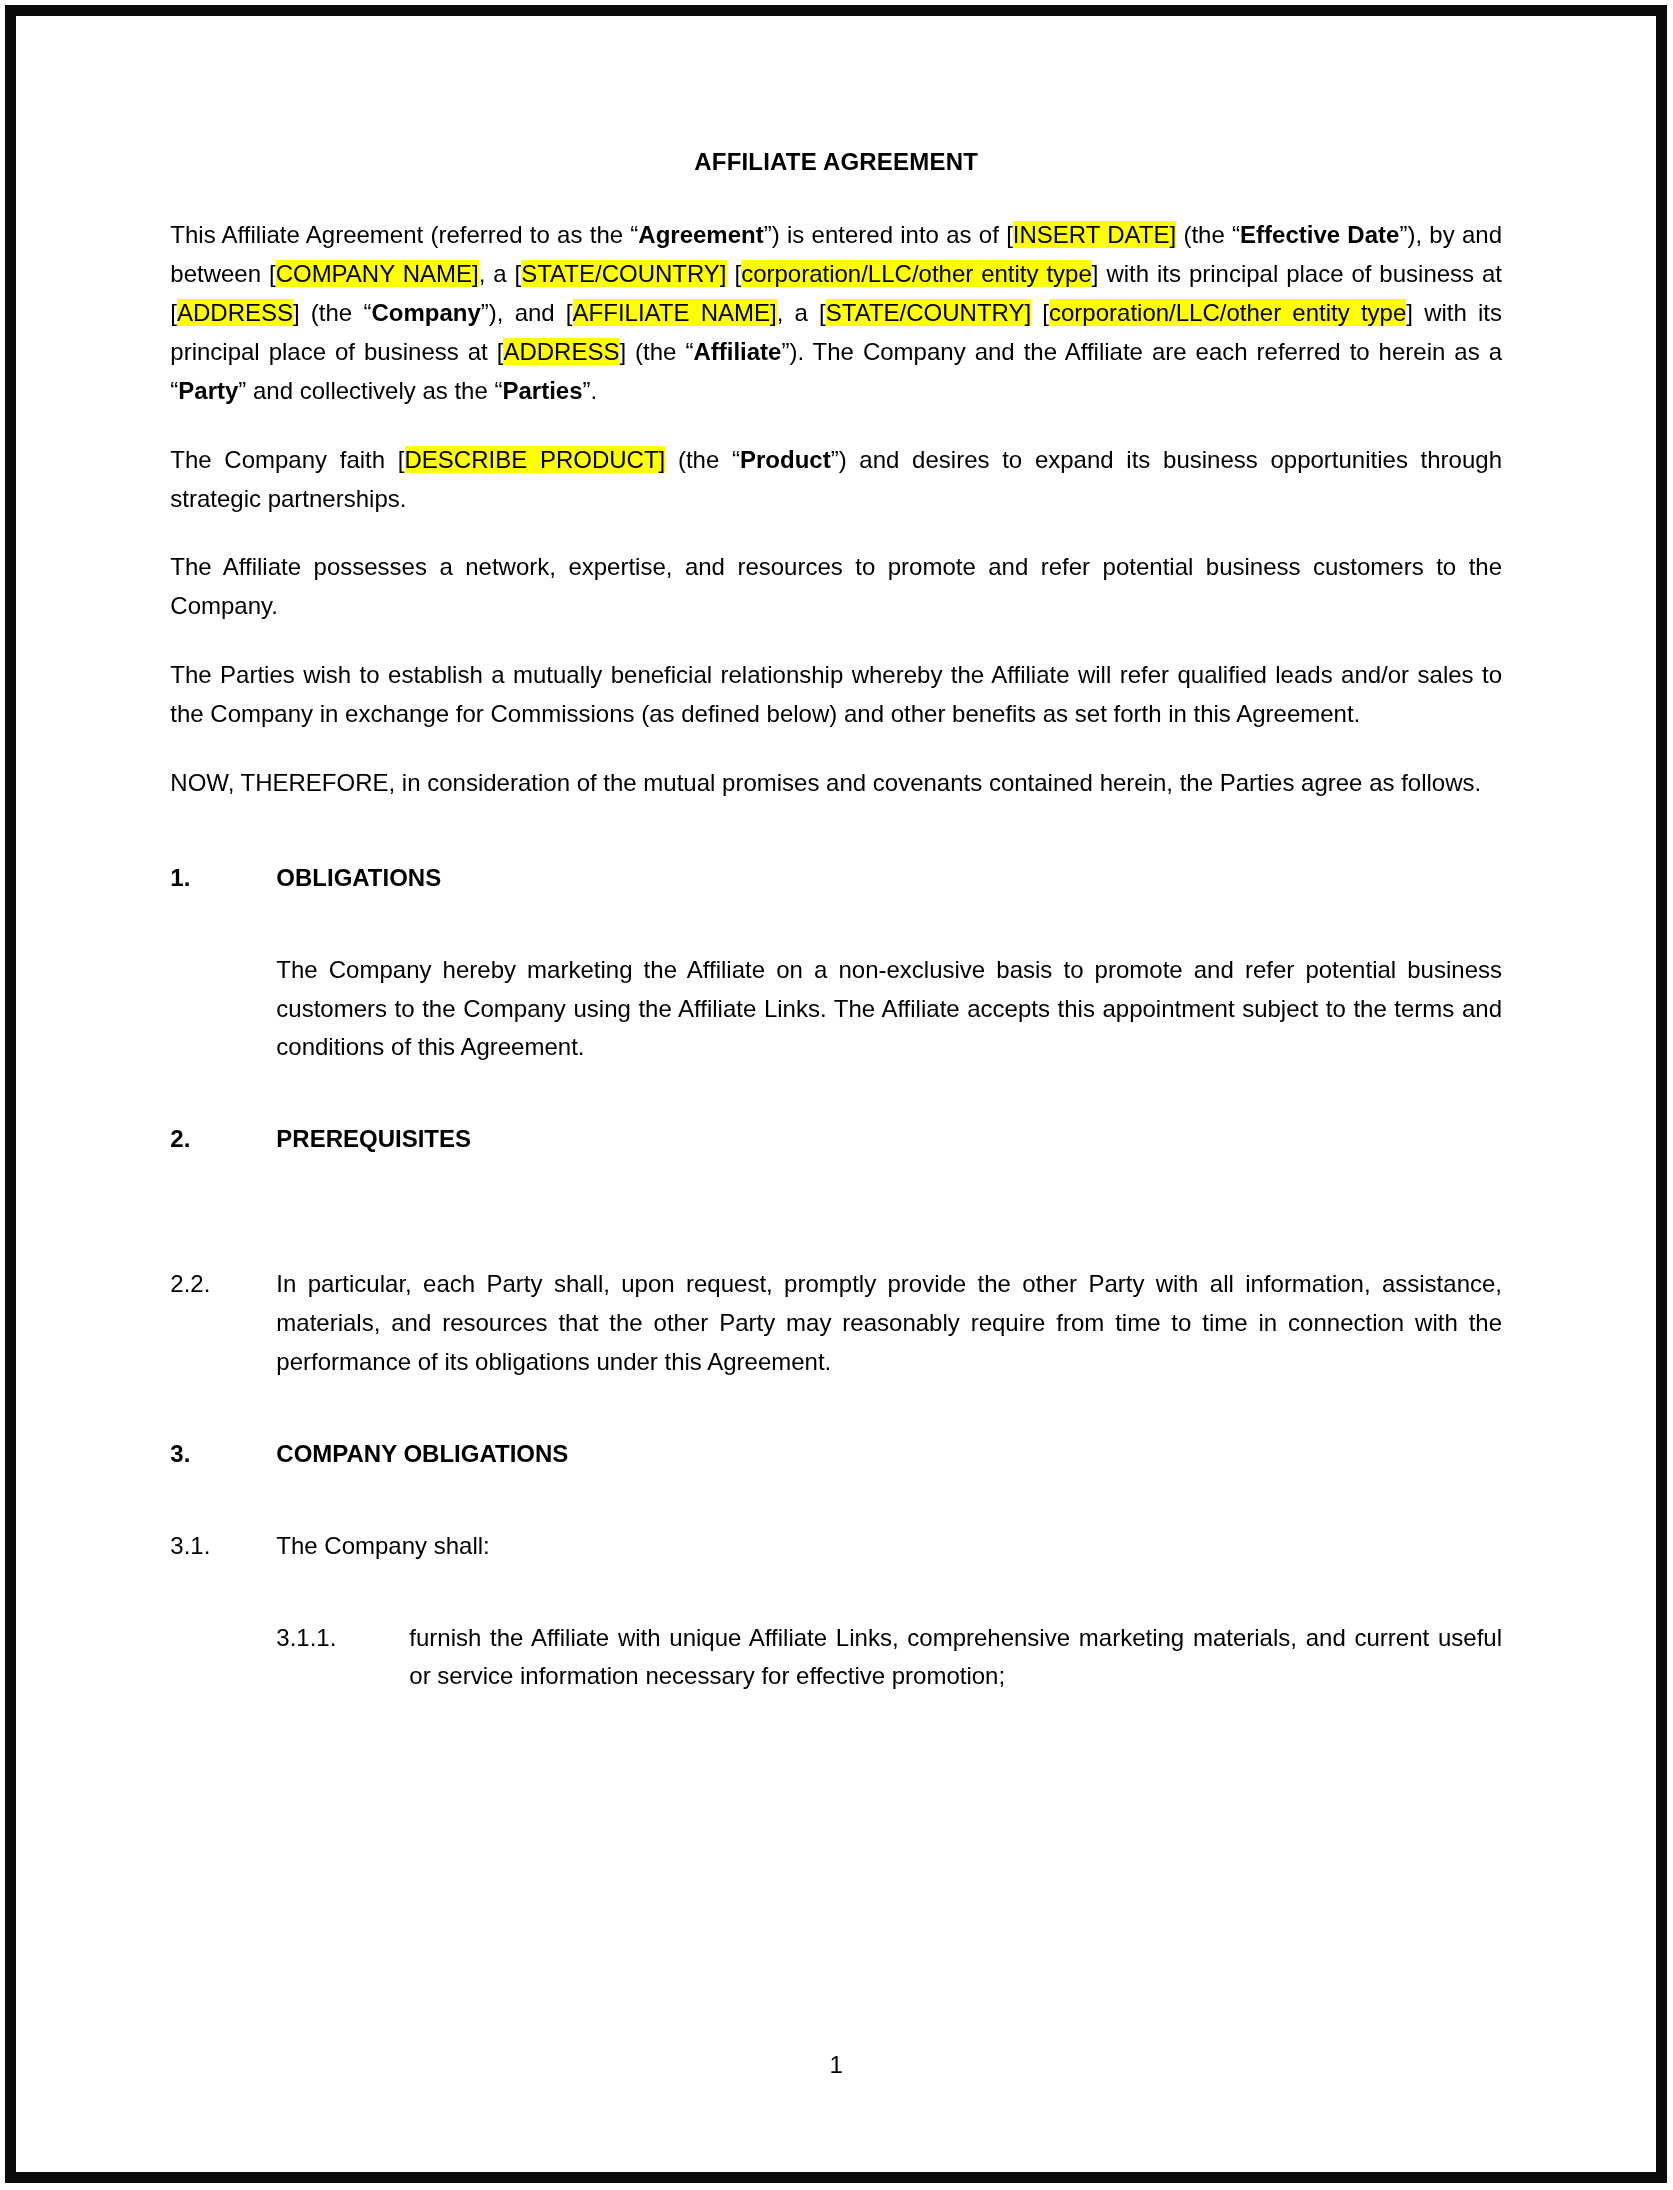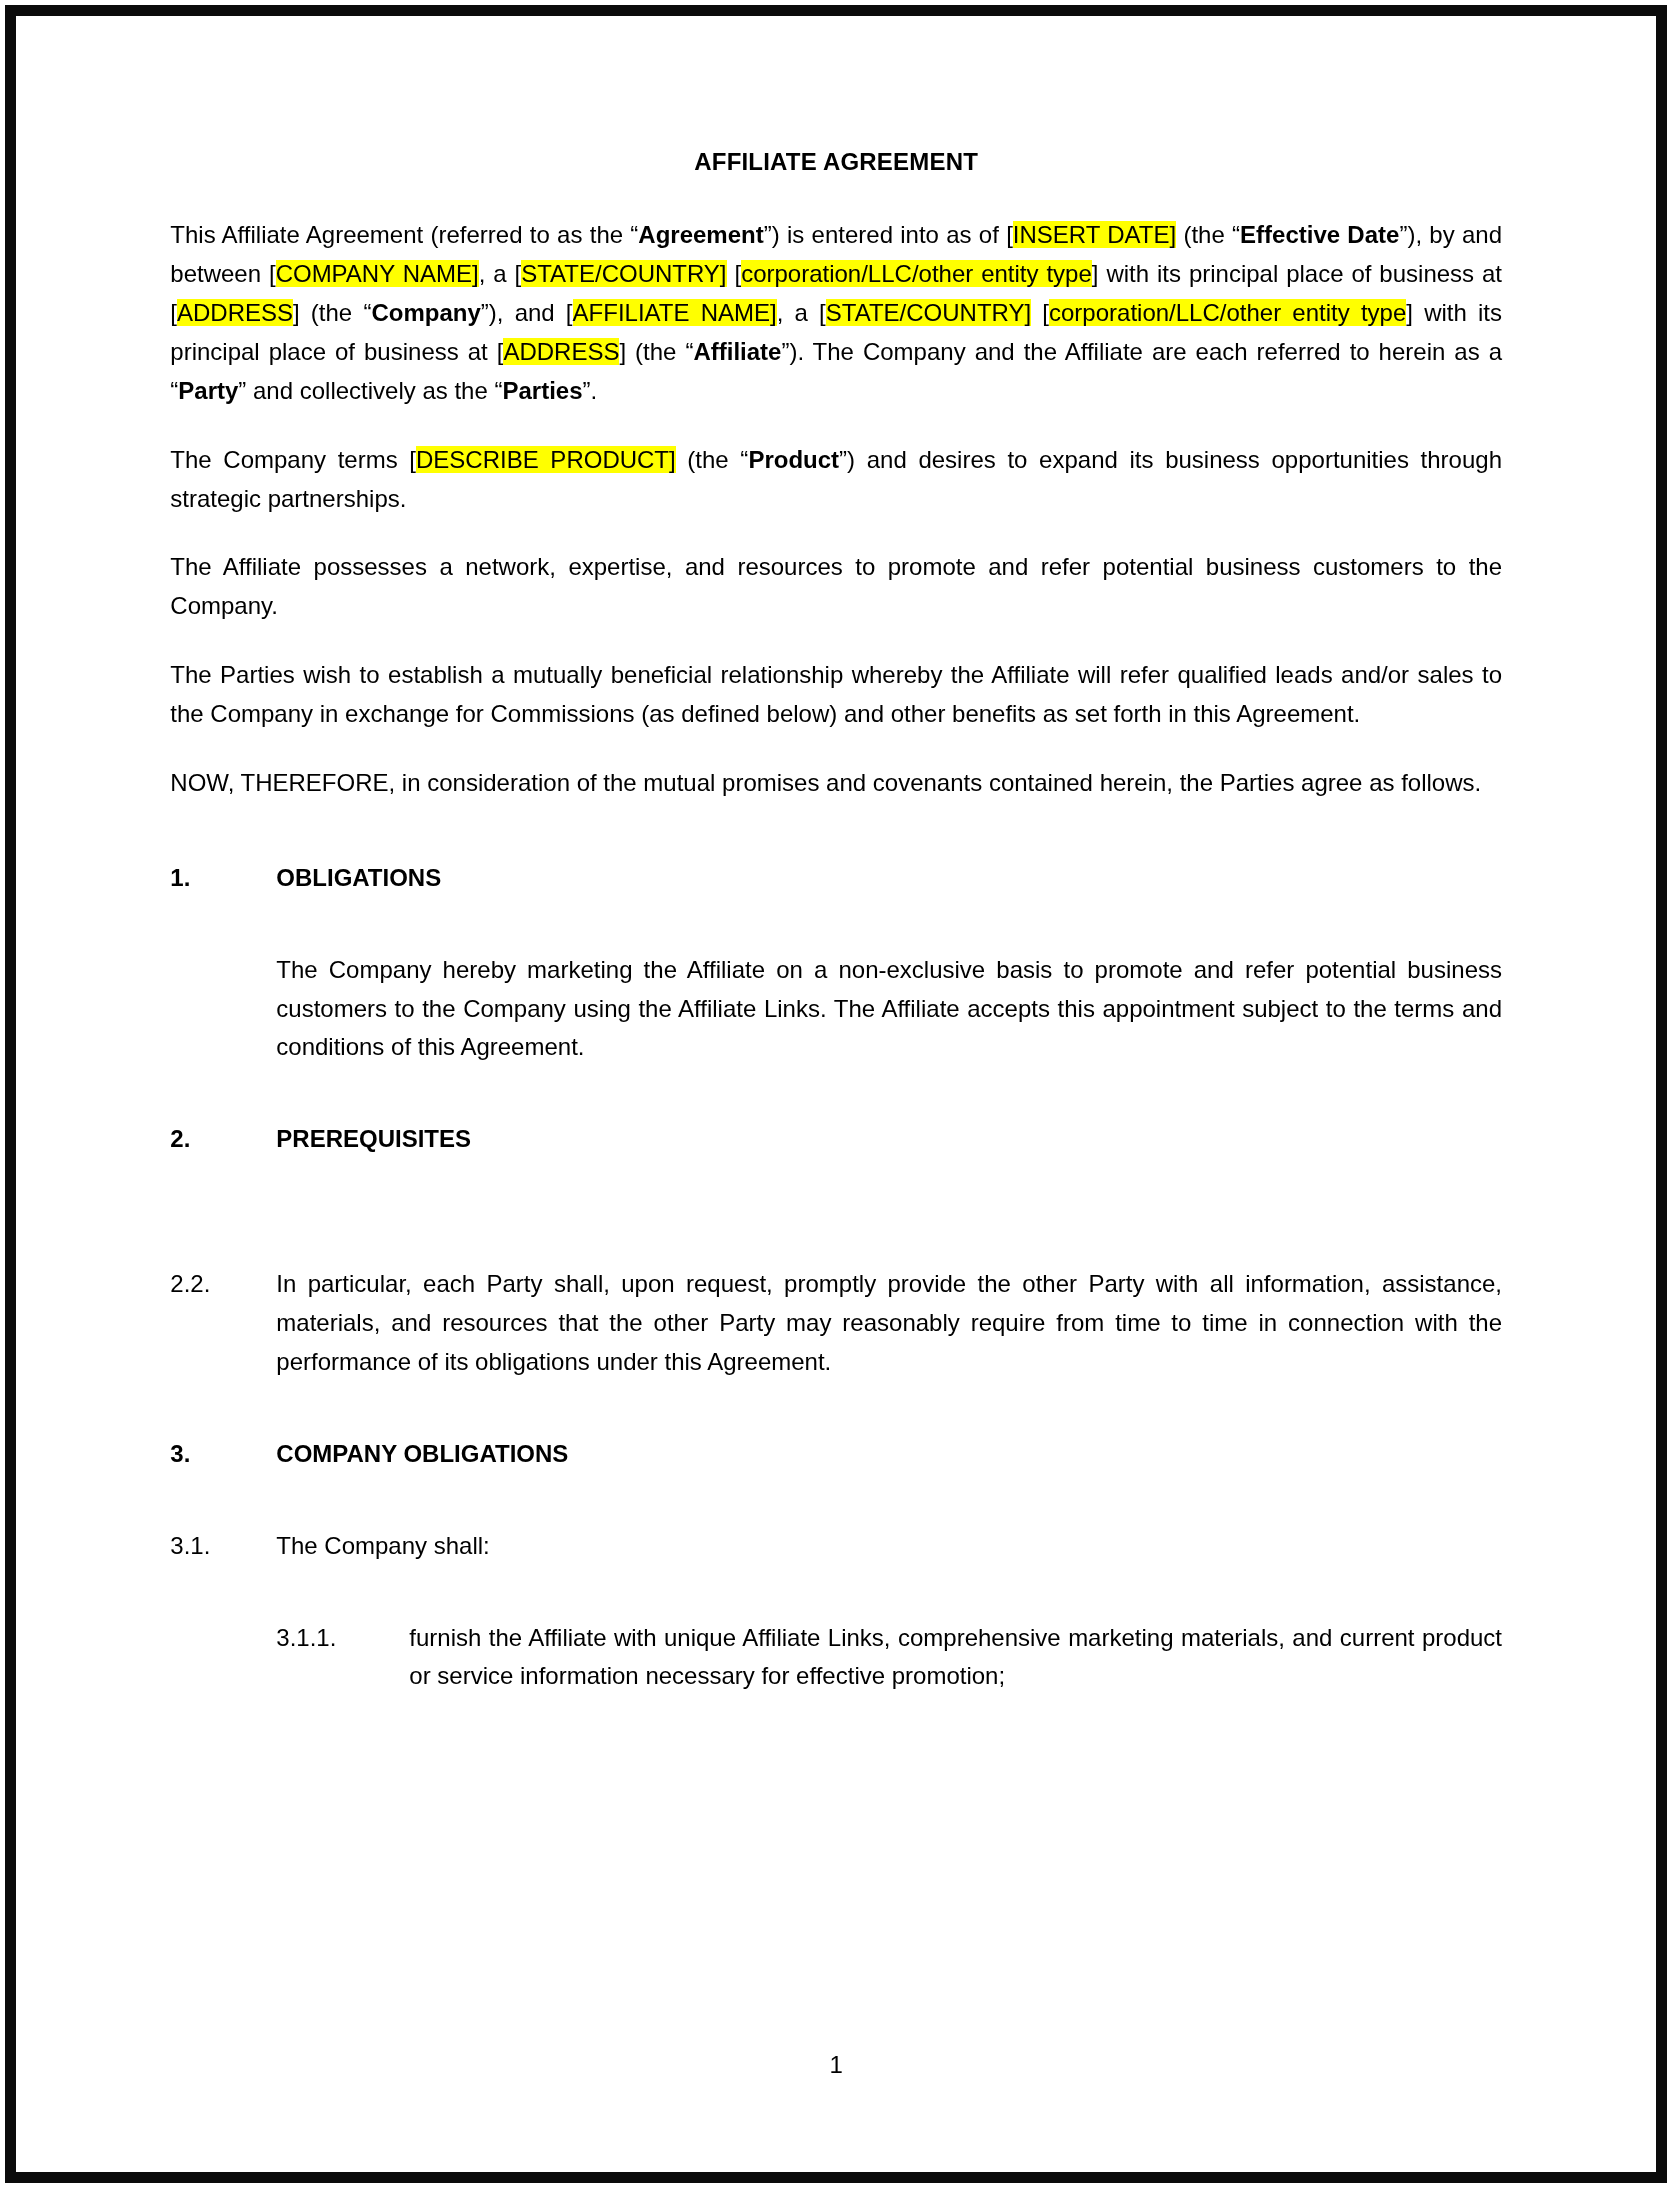--- a/index.html
+++ b/index.html
@@ -119,21 +119,21 @@
 <body>
 
 <div id="page">
   <div id="page-frame">
     <div id="page-body">
 
       <div class="doc-title">AFFILIATE AGREEMENT</div>
 
       <p class="para"><span>This Affiliate Agreement (referred to as the “</span><b>Agreement</b><span>”) is entered into as of [</span><span class="hl">INSERT DATE]</span><span> (the “</span><b>Effective Date</b><span>”), by and between [</span><span class="hl">COMPANY NAME]</span><span>, a [</span><span class="hl">STATE/COUNTRY]</span><span> [</span><span class="hl">corporation/LLC/other entity type</span><span>] with its principal place of business at [</span><span class="hl">ADDRESS</span><span>] (the “</span><b>Company</b><span>”), and [</span><span class="hl">AFFILIATE NAME]</span><span>, a [</span><span class="hl">STATE/COUNTRY]</span><span> [</span><span class="hl">corporation/LLC/other entity type</span><span>] with its principal place of business at [</span><span class="hl">ADDRESS</span><span>] (the “</span><b>Affiliate</b><span>”). The Company and the Affiliate are each referred to herein as a “</span><b>Party</b><span>” and collectively as the “</span><b>Parties</b><span>”.</span></p>
 
-      <p class="para"><span>The Company terms [</span><span class="hl">DESCRIBE PRODUCT]</span><span> (the “</span><b>Product</b><span>”) and desires to expand its business opportunities through strategic partnerships.</span></p>
+      <p class="para"><span>The Company faith [</span><span class="hl">DESCRIBE PRODUCT]</span><span> (the “</span><b>Product</b><span>”) and desires to expand its business opportunities through strategic partnerships.</span></p>
 
       <p class="para">The Affiliate possesses a network, expertise, and resources to promote and refer potential business customers to the Company.</p>
 
       <p class="para">The Parties wish to establish a mutually beneficial relationship whereby the Affiliate will refer qualified leads and/or sales to the Company in exchange for Commissions (as defined below) and other benefits as set forth in this Agreement.</p>
 
       <p class="para">NOW, THEREFORE, in consideration of the mutual promises and covenants contained herein, the Parties agree as follows.</p>
 
       <div class="gap-md"></div>
 
       <div class="clause lvl1">
@@ -173,21 +173,21 @@
 
       <div class="clause lvl2">
         <span class="num">3.1.</span>
         <span class="txt">The Company shall:</span>
       </div>
 
       <div class="gap-lg"></div>
 
       <div class="clause lvl3">
         <span class="num">3.1.1.</span>
-        <span class="txt">furnish the Affiliate with unique Affiliate Links, comprehensive marketing materials, and current product or service information necessary for effective promotion;</span>
+        <span class="txt">furnish the Affiliate with unique Affiliate Links, comprehensive marketing materials, and current useful or service information necessary for effective promotion;</span>
       </div>
 
     </div>
 
     <div id="page-number">1</div>
   </div>
 </div>
 
 
 </body></html>

